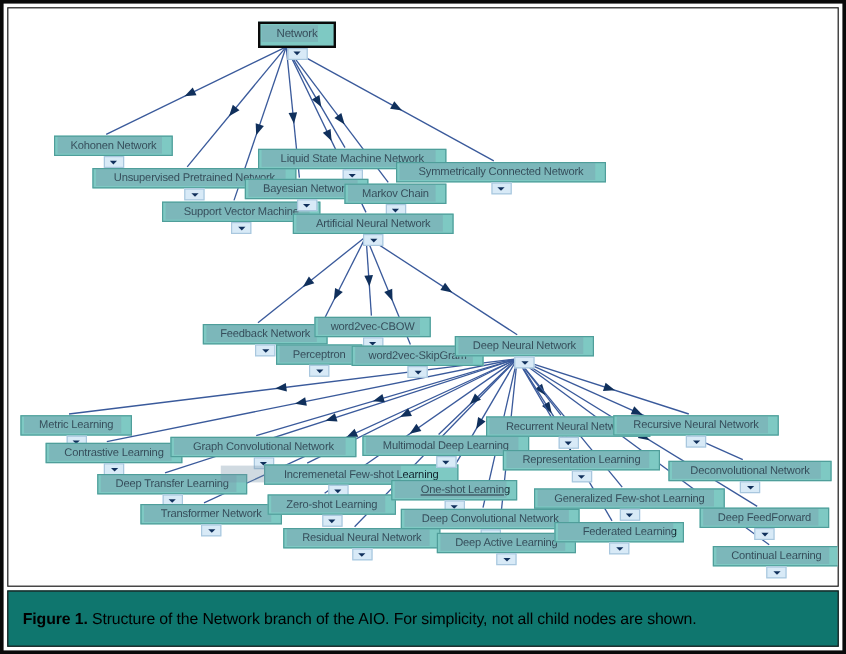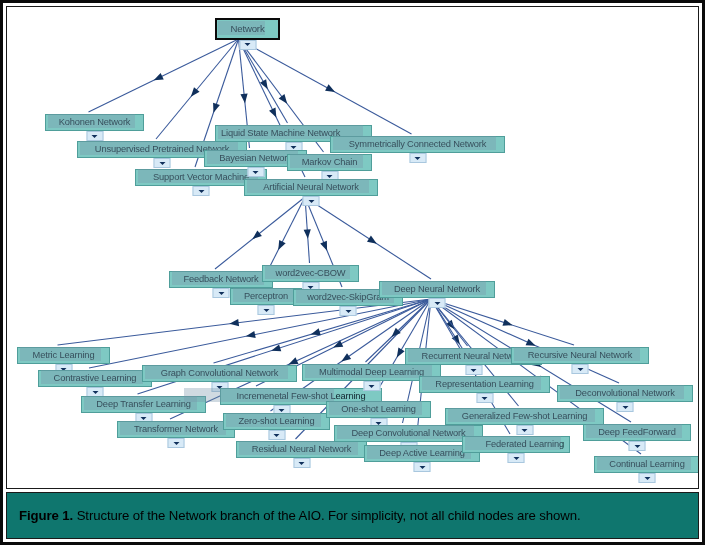--- a/index.html
+++ b/index.html
@@ -136,21 +136,21 @@
           </div></div>
         <div class="node" style="left: 38px; top: 104px;"><div class="shadow" style="left: 3px; top: 3px; width: 87px; height: 14px;"></div><div class="nbox" style="width: 87px; text-align: center;">Kohonen Network</div><div class="ntab">
             <div class="tri"></div>
           </div></div>
         <div class="node" style="left: 70px; top: 131px;"><div class="shadow" style="left: 3px; top: 3px; width: 158px; height: 14px;"></div><div class="nbox" style="width: 158px; text-align: center;">Unsupervised Pretrained Network</div><div class="ntab">
             <div class="tri"></div>
           </div></div>
         <div class="node" style="left: 128px; top: 159px;"><div class="shadow" style="left: 3px; top: 3px; width: 120px; height: 14px;"></div><div class="nbox" style="width: 120px; text-align: center;">Support Vector Machine</div><div class="ntab">
             <div class="tri"></div>
           </div></div>
-        <div class="node" style="left: 208px; top: 115px;"><div class="shadow" style="left: 3px; top: 3px; width: 145px; height: 14px;"></div><div class="nbox" style="width: 145px; ">Liquid State Machine Network</div><div class="ntab">
+        <div class="node" style="left: 208px; top: 115px;"><div class="shadow" style="left: 3px; top: 3px; width: 145px; height: 14px;"></div><div class="nbox" style="width: 145px; text-align: center;">Liquid State Machine Network</div><div class="ntab">
             <div class="tri"></div>
           </div></div>
         <div class="node" style="left: 197px; top: 140px;"><div class="shadow" style="left: 3px; top: 3px; width: 91px; height: 14px;"></div><div class="nbox" style="width: 91px; text-align: center;">Bayesian Network</div><div class="ntab">
             <div class="tri"></div>
           </div></div>
         <div class="node" style="left: 280px; top: 144px;"><div class="shadow" style="left: 3px; top: 3px; width: 73px; height: 14px;"></div><div class="nbox" style="width: 73px; text-align: center;">Markov Chain</div><div class="ntab">
             <div class="tri"></div>
           </div></div>
         <div class="node" style="left: 323px; top: 126px;"><div class="shadow" style="left: 3px; top: 3px; width: 163px; height: 14px;"></div><div class="nbox" style="width: 163px; text-align: center;">Symmetrically Connected Network</div><div class="ntab">
             <div class="tri"></div>
@@ -193,21 +193,21 @@
           </div></div>
         <div class="node" style="left: 216px; top: 403px;"><div class="shadow" style="left: 3px; top: 3px; width: 95px; height: 14px;"></div><div class="nbox" style="width: 95px; text-align: center;">Zero-shot Learning</div><div class="ntab">
             <div class="tri"></div>
           </div></div>
         <div class="node" style="left: 229px; top: 431px;"><div class="shadow" style="left: 3px; top: 3px; width: 119px; height: 14px;"></div><div class="nbox" style="width: 119px; text-align: center;">Residual Neural Network</div><div class="ntab">
             <div class="tri"></div>
           </div></div>
         <div class="node" style="left: 295px; top: 354px;"><div class="shadow" style="left: 3px; top: 3px; width: 127px; height: 14px;"></div><div class="nbox" style="width: 127px; text-align: center;">Multimodal Deep Learning</div><div class="ntab">
             <div class="tri"></div>
           </div></div>
-        <div class="node" style="left: 319px; top: 391px;"><div class="shadow" style="left: 3px; top: 3px; width: 93px; height: 14px;"></div><div class="nbox" style="width: 93px; text-align: center;">One-shot Learning</div><div class="ntab">
+        <div class="node" style="left: 319px; top: 391px;"><div class="shadow" style="left: 3px; top: 3px; width: 93px; height: 14px;"></div><div class="nbox" style="width: 93px; text-align: right; text-decoration: underline;">One-shot Learning</div><div class="ntab">
             <div class="tri"></div>
           </div></div>
         <div class="node" style="left: 327px; top: 415px;"><div class="shadow" style="left: 3px; top: 3px; width: 137px; height: 14px;"></div><div class="nbox" style="width: 137px; text-align: center;">Deep Convolutional Network</div><div class="ntab">
             <div class="tri"></div>
           </div></div>
         <div class="node" style="left: 357px; top: 435px;"><div class="shadow" style="left: 3px; top: 3px; width: 104px; height: 14px;"></div><div class="nbox" style="width: 104px; text-align: center;">Deep Active Learning</div><div class="ntab">
             <div class="tri"></div>
           </div></div>
         <div class="node" style="left: 398px; top: 338px;"><div class="shadow" style="left: 3px; top: 3px; width: 125px; height: 14px;"></div><div class="nbox" style="width: 125px; text-align: center;">Recurrent Neural Network</div><div class="ntab">
             <div class="tri"></div>

